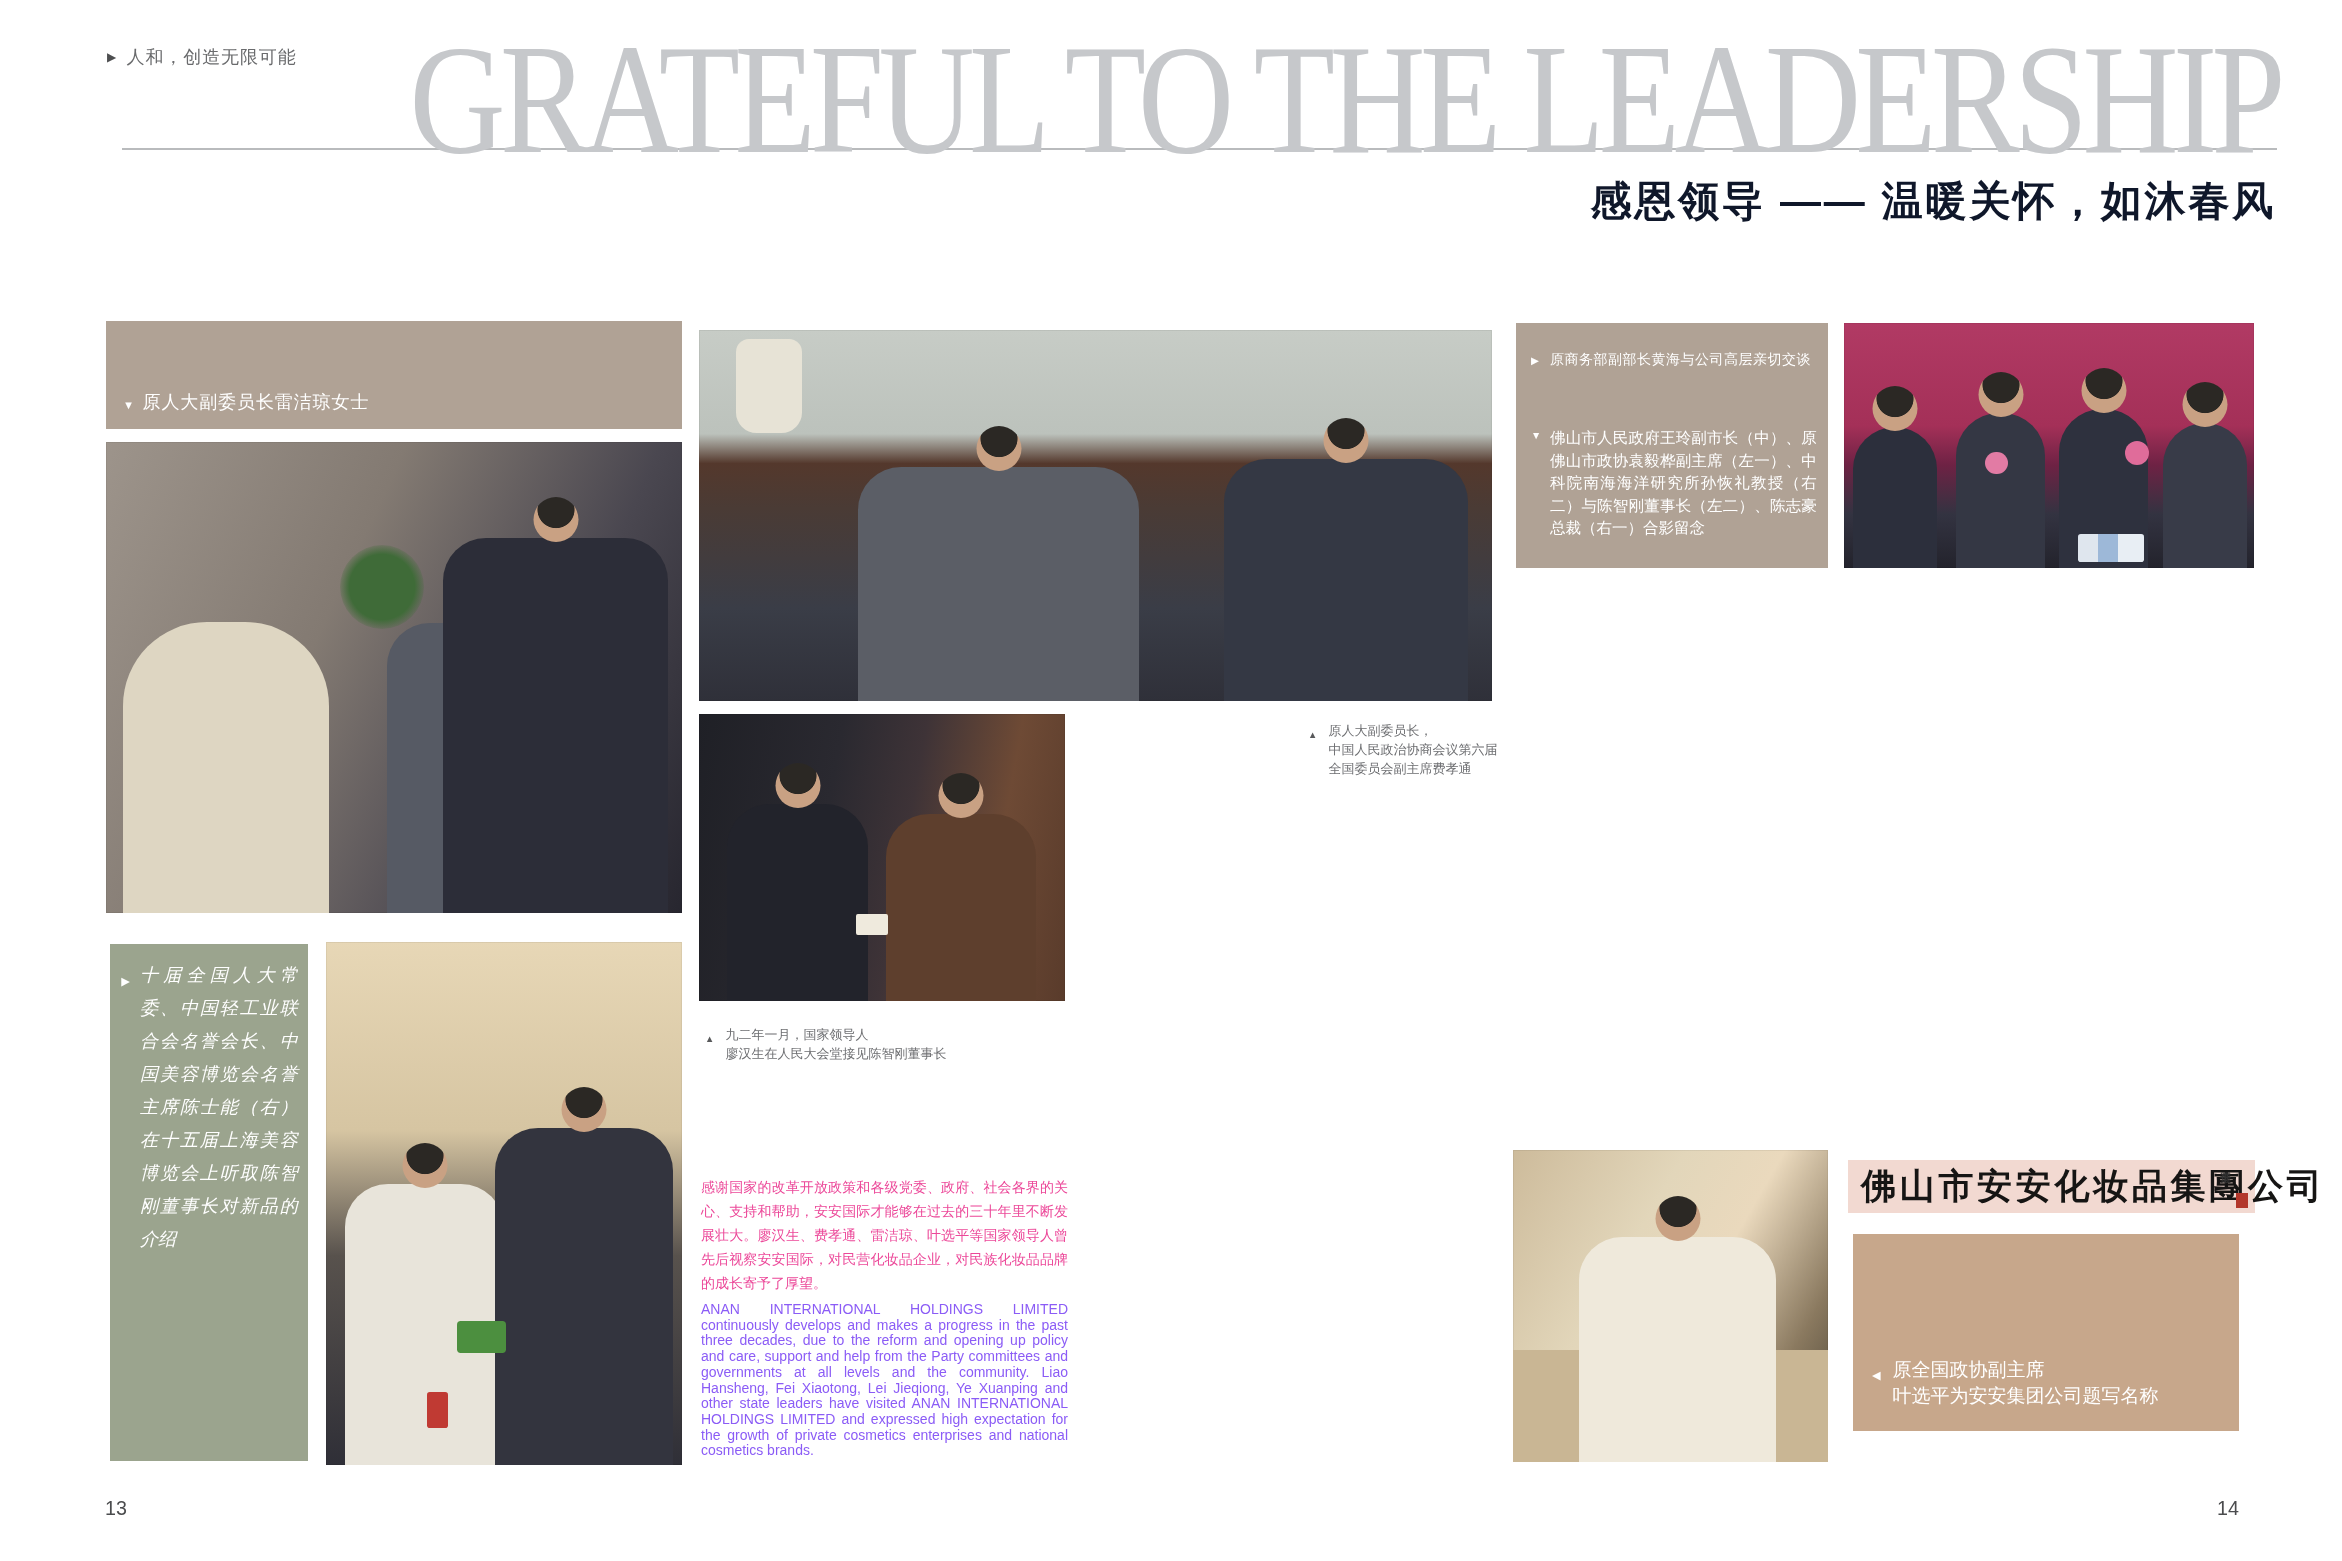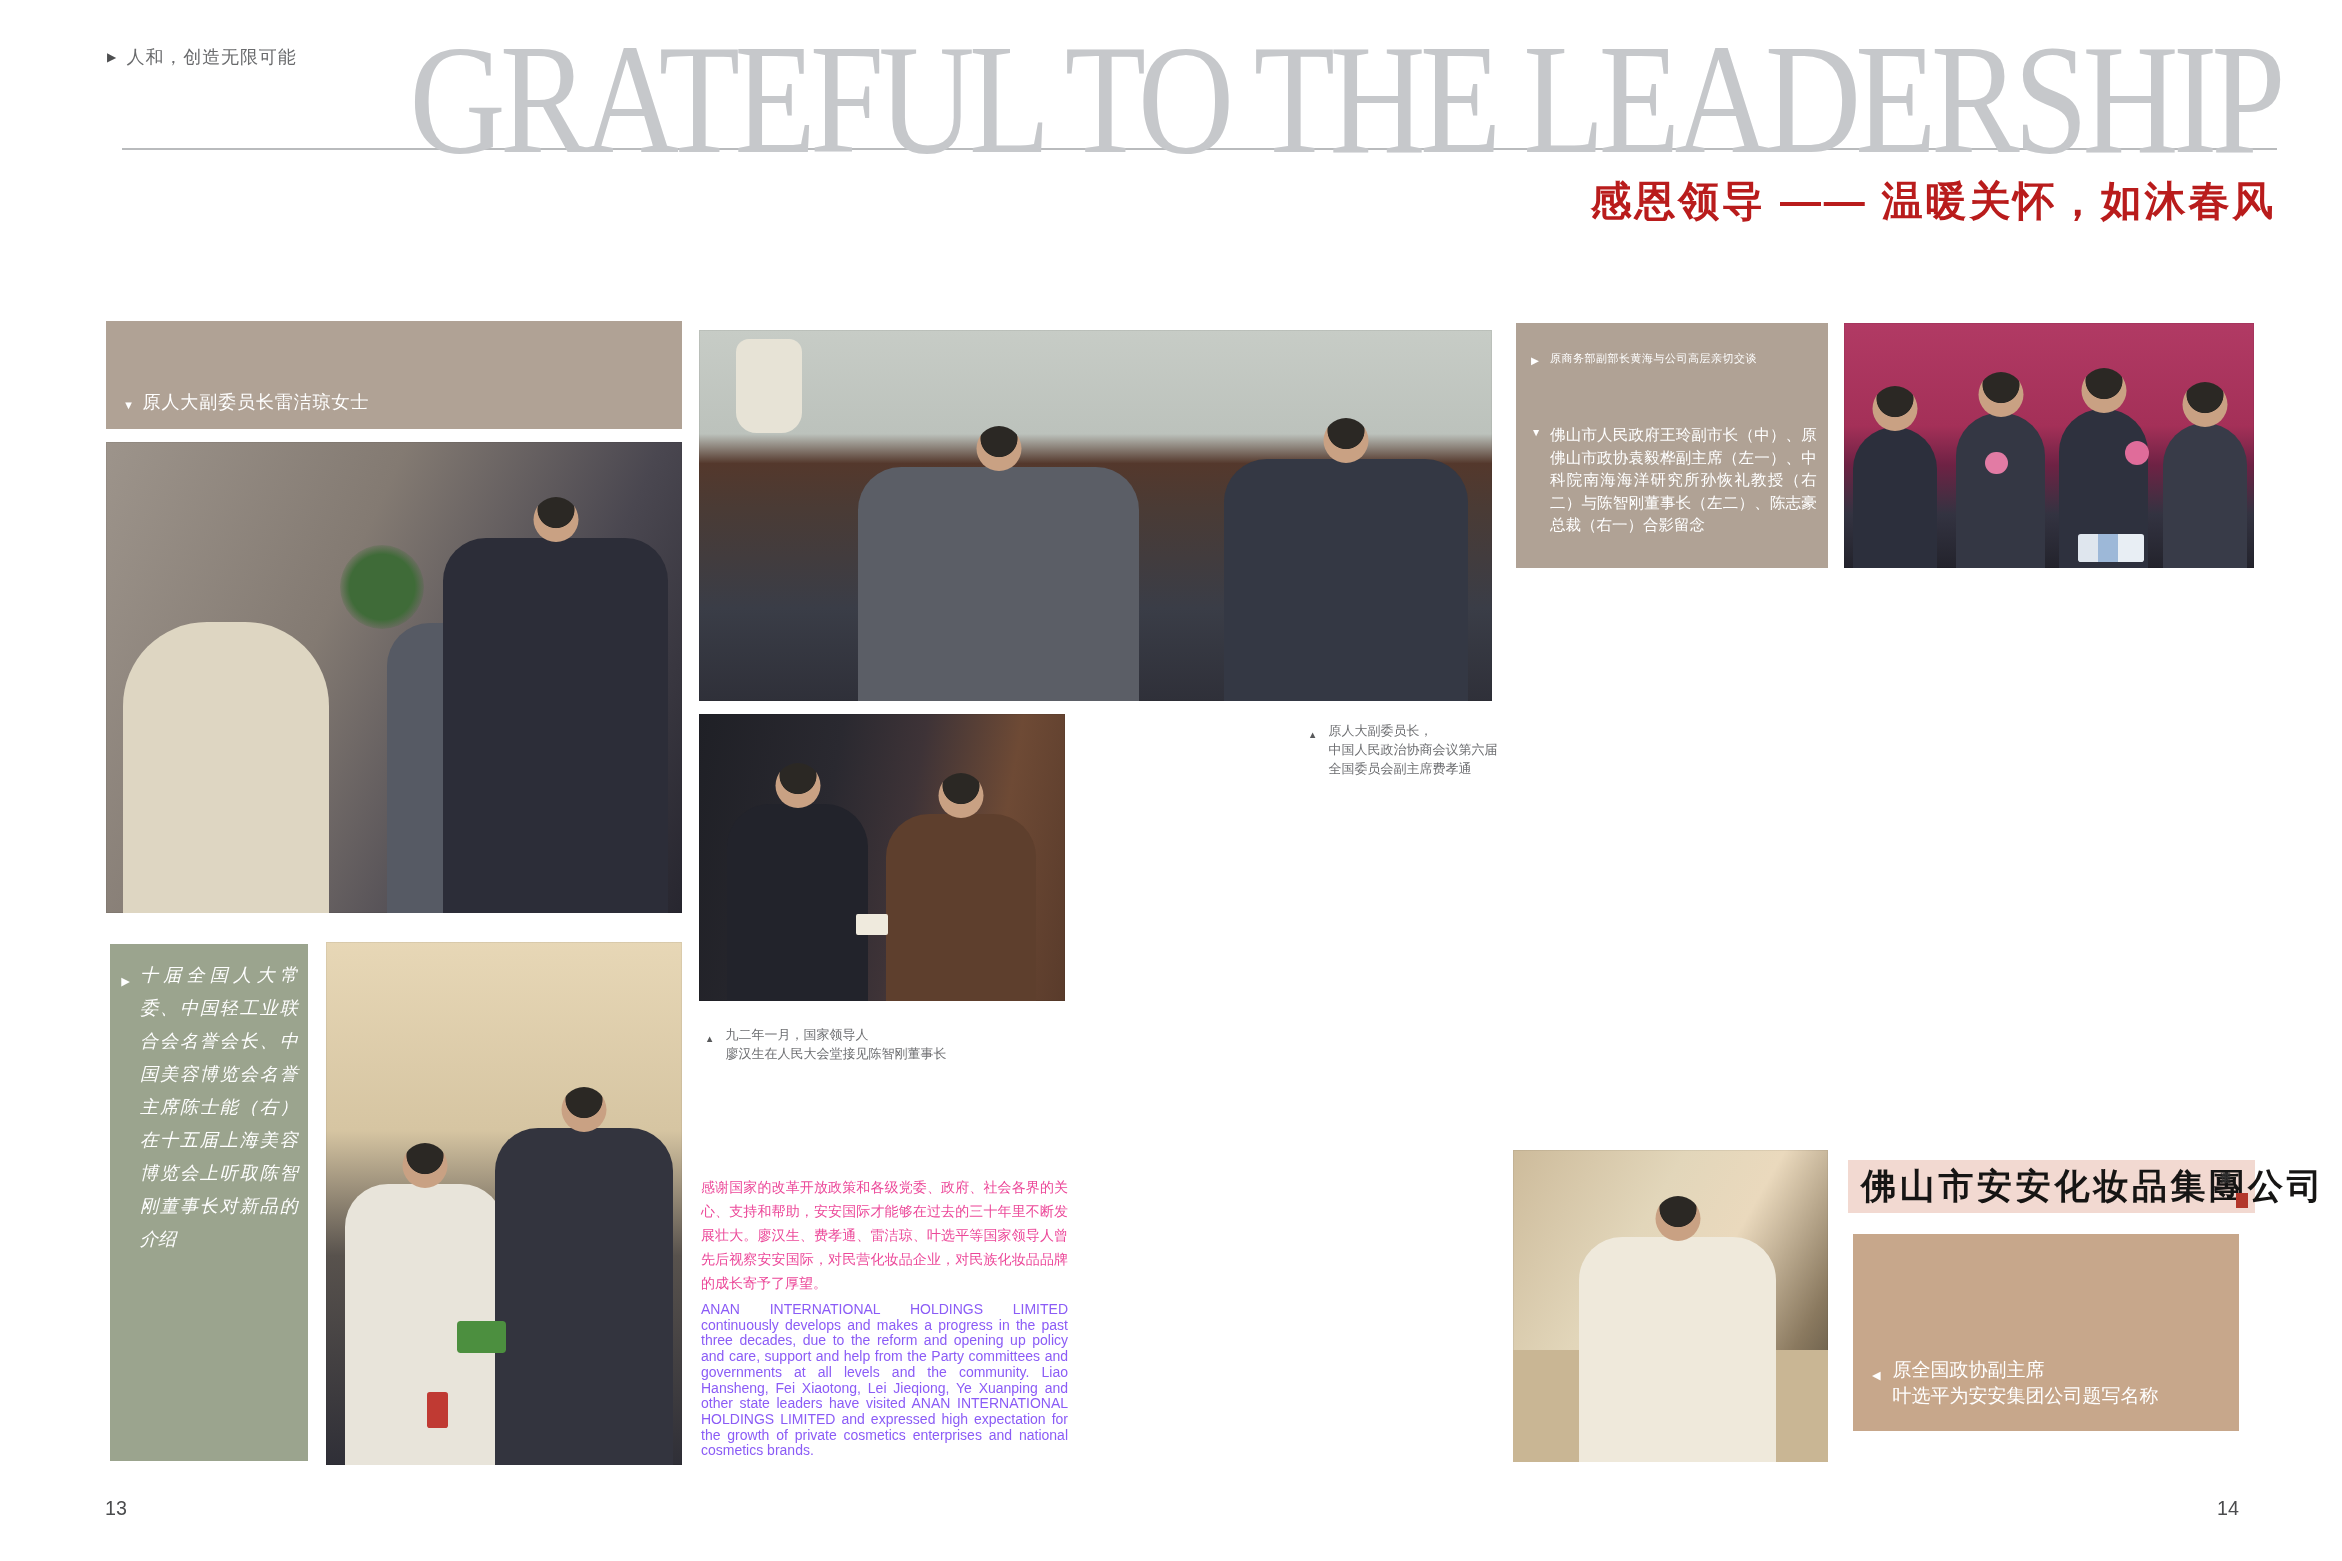--- a/index.html
+++ b/index.html
@@ -8,39 +8,39 @@
   .abs{position:absolute;}
 
   
   .tagline{left:107px;top:45px;display:flex;align-items:center;gap:9.4px;
            font-size:18px;letter-spacing:0.9px;color:#6a6b6d;}
   .tagline .mk{font-size:12px;color:#4d4e50;}
   .head-rule{left:122px;top:148px;width:2155px;height:1.9px;background:#b9bbbd;}
   .title-en{right:62px;top:20.6px;font-family:"Liberation Serif",serif;font-size:133px;
             line-height:1;letter-spacing:-5.6px;color:#c6c8cb;white-space:nowrap;
             transform:scaleY(1.18);transform-origin:top right;}
-  .subtitle{right:66px;top:174px;font-size:41px;font-weight:bold;color:#b91c1c;
+  .subtitle{right:66px;top:174px;font-size:41px;font-weight:bold;color:#0f172a;
             letter-spacing:2.8px;white-space:nowrap;}
 
   
   .capbox{color:#ffffff;}
   .box-lei{left:106px;top:321px;width:576px;height:108px;background:#b0a295;
            display:flex;align-items:flex-end;padding:0 0 15px 17px;box-sizing:border-box;
            font-size:18px;letter-spacing:0.9px;}
   .box-lei .mk{font-size:11.2px;margin:0 7.5px 2.8px 0;}
   .box-chen{left:110px;top:944px;width:198px;height:517px;background:#9ba48e;box-sizing:border-box;
             padding:15px 10.3px 0 13px;font-size:18px;line-height:33px;}
   .box-chen .mk{position:absolute;left:11.2px;top:20.6px;font-size:11.2px;}
   .box-chen .txt{margin-left:17px;text-align:justify;font-style:italic;}
   .box-huang{left:1516px;top:323px;width:312px;height:245px;background:#b0a295;box-sizing:border-box;
              padding:28px 11.2px 0 15px;}
   .cap-row{position:relative;}
   .cap-row .mk{position:absolute;left:0;top:2.8px;font-size:10.3px;}
   .cap-row .txt{margin-left:19px;}
-  .box-huang .r1 .txt{font-size:11px;letter-spacing:0.5px;}
+  .box-huang .r1 .txt{font-size:14px;letter-spacing:0.5px;}
   .box-huang .r2{margin-top:58px;}
   .box-huang .r2 .txt{font-size:15.5px;line-height:22.5px;text-align:justify;}
   .box-ye{left:1853px;top:1234px;width:386px;height:197px;background:#c7a78b;}
   .box-ye .inner{position:absolute;left:19px;bottom:22.5px;font-size:19px;line-height:26px;}
   .box-ye .mk{position:absolute;left:0;top:5.6px;font-size:11.2px;}
   .box-ye .cl{margin-left:20.6px;}
 
   
   .gcap{color:#6d6e71;font-size:13px;line-height:19px;}
   .gcap .mk{position:absolute;left:0;top:3.7px;font-size:9.4px;color:#58595b;}

